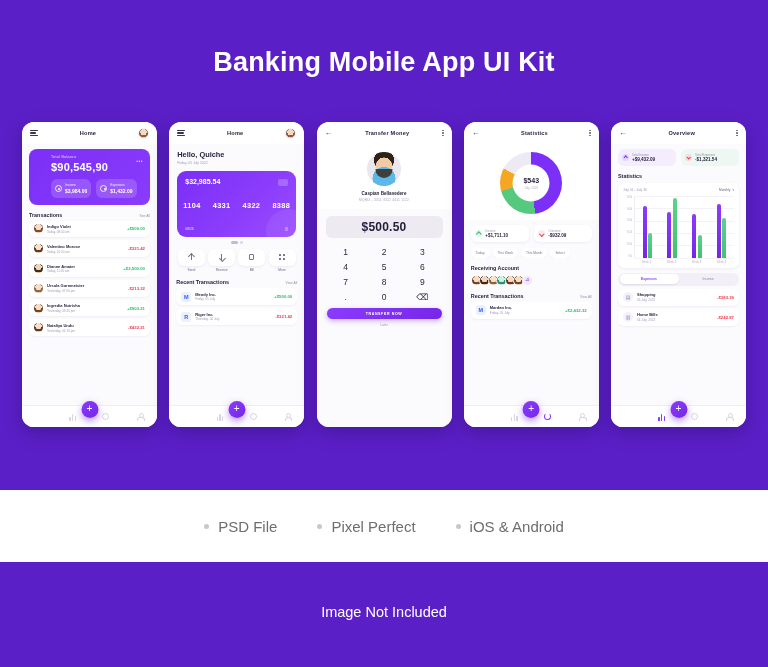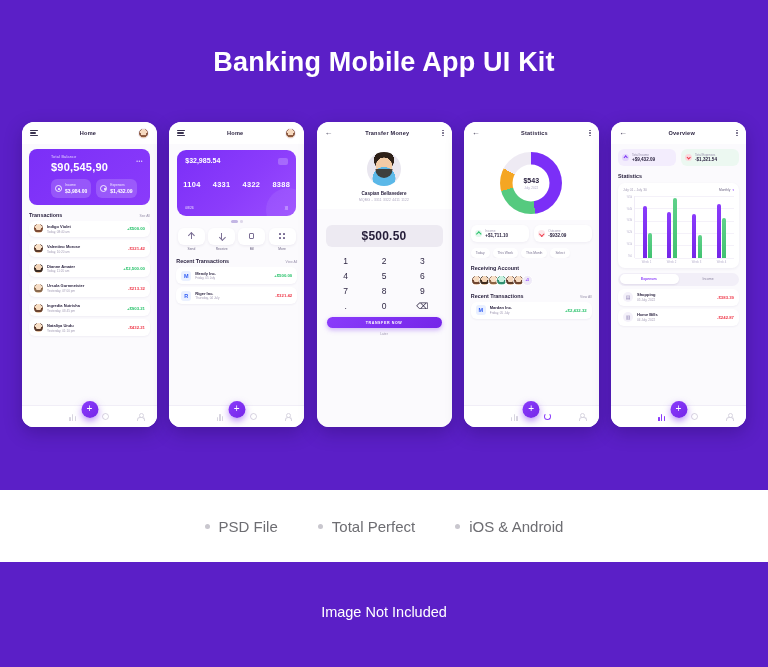--- a/index.html
+++ b/index.html
@@ -179,21 +179,21 @@
       #e9e6ef;
     position:relative;overflow:hidden;
   }
   .big-av:after{
     content:"";position:absolute;left:50%;top:50%;transform:translateX(-50%);
     width:17px;height:9px;border-radius:0 0 9px 9px;background:#3a2a1e;opacity:.85;
   }
   .tm-name{font-size:4.6px;font-weight:bold;color:#2b2340;margin-top:5px;}
   .tm-acct{font-size:3.3px;color:#aba4bd;margin-top:2px;letter-spacing:.2px;}
   .amt-box{
-    margin:16px 9px 0;background:#edeaf2;border-radius:6px;height:22px;
+    margin:7px 9px 0;background:#edeaf2;border-radius:6px;height:22px;
     display:flex;align-items:center;justify-content:center;
     font-size:12px;font-weight:bold;color:#241c38;letter-spacing:.2px;
   }
   .keypad{
     display:grid;grid-template-columns:repeat(3,1fr);
     row-gap:0;margin:6px 10px 0;
   }
   .key{
     height:15px;display:flex;align-items:center;justify-content:center;
     font-size:8.5px;color:#2f2744;font-weight:400;
@@ -450,20 +450,24 @@
       <div class="nav">
         <div class="burger">
             <i></i>
             <i></i>
             <i></i>
           </div>
         <div class="nav-title">Home</div>
         <div class="avatar-sm"></div>
       </div>
       <div class="body">
+        <div class="greet">
+          <div class="greet-h">Hello, Quiche</div>
+          <div class="greet-d">Friday, 05 July 2022</div>
+        </div>
         <div class="cc">
           <div class="cc-amt">$32,985.54</div>
           <div class="cc-chip"></div>
           <div class="cc-num">
             <span>1104</span>
             <span>4331</span>
             <span>4322</span>
             <span>8388</span>
           </div>
           <div class="cc-foot">
@@ -820,21 +824,21 @@
 
   </div>
 
   <div class="band">
     <div class="feat">
       <i></i>
       <span>PSD File</span>
     </div>
     <div class="feat">
       <i></i>
-      <span>Total Perfect</span>
+      <span>Pixel Perfect</span>
     </div>
     <div class="feat">
       <i></i>
       <span>iOS &amp; Android</span>
     </div>
   </div>
 
   <div class="foot">Image Not Included</div>
 
 </div>

